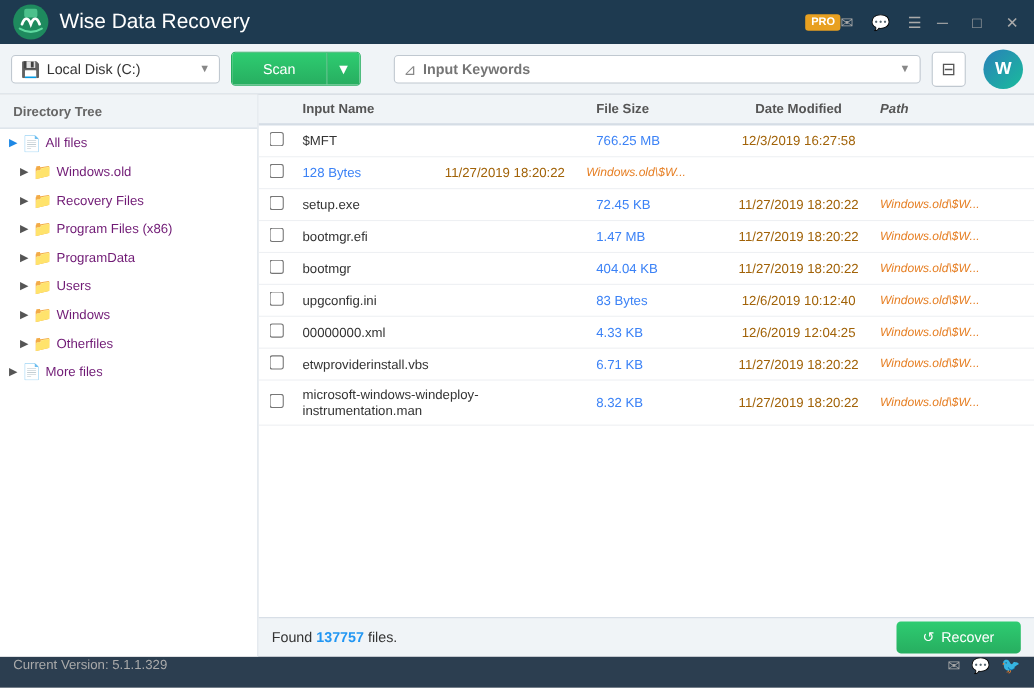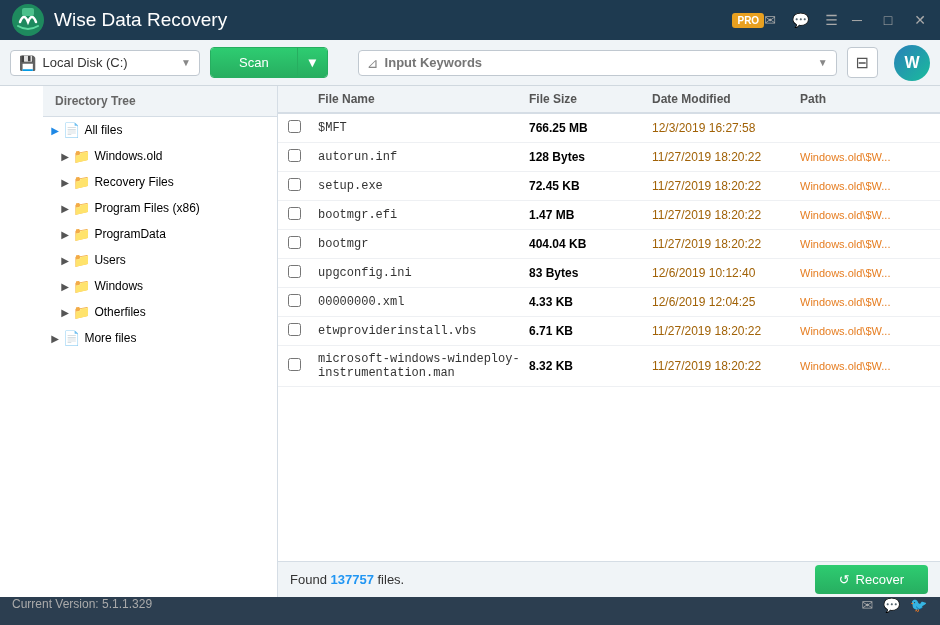--- a/index.html
+++ b/index.html
@@ -162,21 +162,20 @@
       font-weight: bold;
       font-size: 16px;
       margin-left: 6px;
     }
 
     
     .main {
       display: flex;
       height: calc(625px - 40px - 46px - 28px);
       background: #fff;
-      padding-left: 43px;
     }
 
     
     .sidebar {
       width: 235px;
       border-right: 1px solid #d5dde5;
       overflow-y: auto;
       background: #fff;
     }
     .sidebar-header {
@@ -204,21 +203,21 @@
     .tree-arrow.expanded { color: #1e88e5; }
     .tree-icon {
       font-size: 14px;
       margin-right: 4px;
       flex-shrink: 0;
     }
     .tree-icon.folder { color: #5dade2; }
     .tree-icon.all-files { color: #888; }
     .tree-label {
       font-size: 12px;
-      color: #000000;
+      color: #701a75;
       white-space: nowrap;
       overflow: hidden;
       text-overflow: ellipsis;
     }
     .tree-children { padding-left: 14px; }
 
     
     .file-list {
       flex: 1;
       display: flex;
@@ -230,38 +229,38 @@
       background: #f0f4f7;
       border-bottom: 2px solid #d5dde5;
       padding: 6px 10px;
       font-size: 12px;
       font-weight: 600;
       color: #555;
       flex-shrink: 0;
     }
     .col-check { width: 30px; flex-shrink: 0; }
     .col-name { flex: 1; }
-    .col-size { width: 123px; flex-shrink: 0; }
-    .col-date { width: 148px; flex-shrink: 0; }
-    .col-path { width: 130px; flex-shrink: 0; }
+    .col-size { width: 110px; flex-shrink: 0; }
+    .col-date { width: 148px; flex-shrink: 0; text-align: center; }
+    .col-path { width: 130px; flex-shrink: 0; font-style: italic; }
 
     .file-rows {
       flex: 1;
       overflow-y: auto;
     }
     .file-row {
       display: flex;
       align-items: center;
       padding: 6px 10px;
       border-bottom: 1px solid #eef0f3;
       font-size: 12px;
     }
     .file-row .col-check input { cursor: pointer; }
-    .file-row .col-name { color: #333; font-family: Liberation Mono, monospace; }
-    .file-row .col-size { color: #000000; font-weight: bold; }
+    .file-row .col-name { color: #333; }
+    .file-row .col-size { color: #3b82f6; }
     .file-row .col-date { color: #a16207; }
     .file-row .col-path { color: #e67e22; font-size: 11px; white-space: nowrap; overflow: hidden; text-overflow: ellipsis; }
 
     
     .status-bar {
       display: flex;
       align-items: flex-start;
       background: #2c3e50;
       height: 28px;
       padding: 0 12px;
@@ -420,37 +419,36 @@
     <div class="tree-item" style="padding-left:4px;">
       <span class="tree-arrow">▶</span>
       <span class="tree-icon all-files">📄</span>
       <span class="tree-label">More files</span>
     </div>
   </div>
 
   <div class="file-list">
     <div class="file-list-header">
       <div class="col-check"></div>
-      <div class="col-name">File Name</div>
+      <div class="col-name">Input Name</div>
       <div class="col-size">File Size</div>
       <div class="col-date">Date Modified</div>
       <div class="col-path">Path</div>
     </div>
 
     <div class="file-rows" id="file-rows-container">
     <div class="file-row">
     <div class="col-check"><input type="checkbox" style=""></div>
     <div class="col-name">$MFT</div>
     <div class="col-size">766.25 MB</div>
     <div class="col-date">12/3/2019 16:27:58</div>
     <div class="col-path"></div>
   </div>
         <div class="file-row">
     <div class="col-check"><input type="checkbox" style=""></div>
-    <div class="col-name">autorun.inf</div>
     <div class="col-size">128 Bytes</div>
     <div class="col-date">11/27/2019 18:20:22</div>
     <div class="col-path">Windows.old\$W...</div>
   </div>
         <div class="file-row">
     <div class="col-check"><input type="checkbox" style=""></div>
     <div class="col-name">setup.exe</div>
     <div class="col-size">72.45 KB</div>
     <div class="col-date">11/27/2019 18:20:22</div>
     <div class="col-path">Windows.old\$W...</div>

